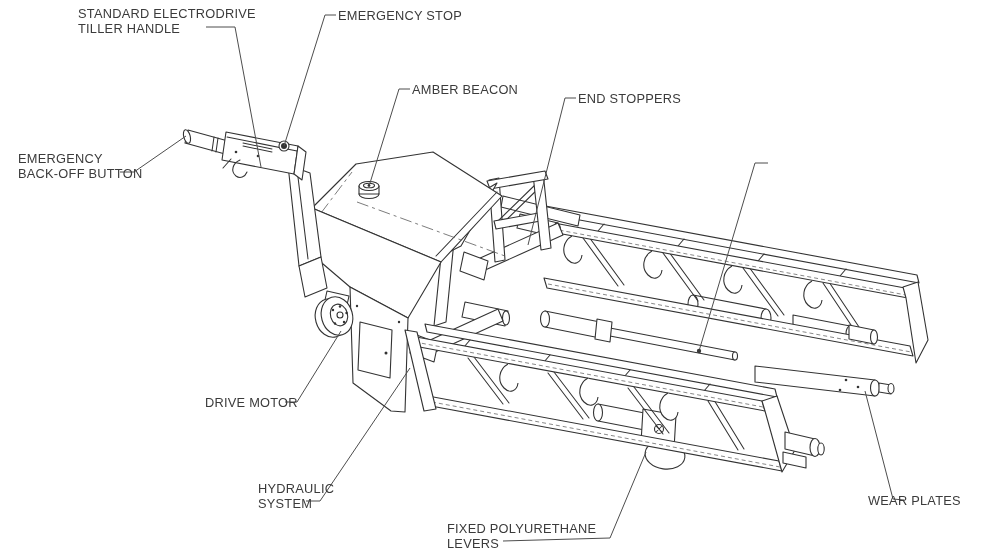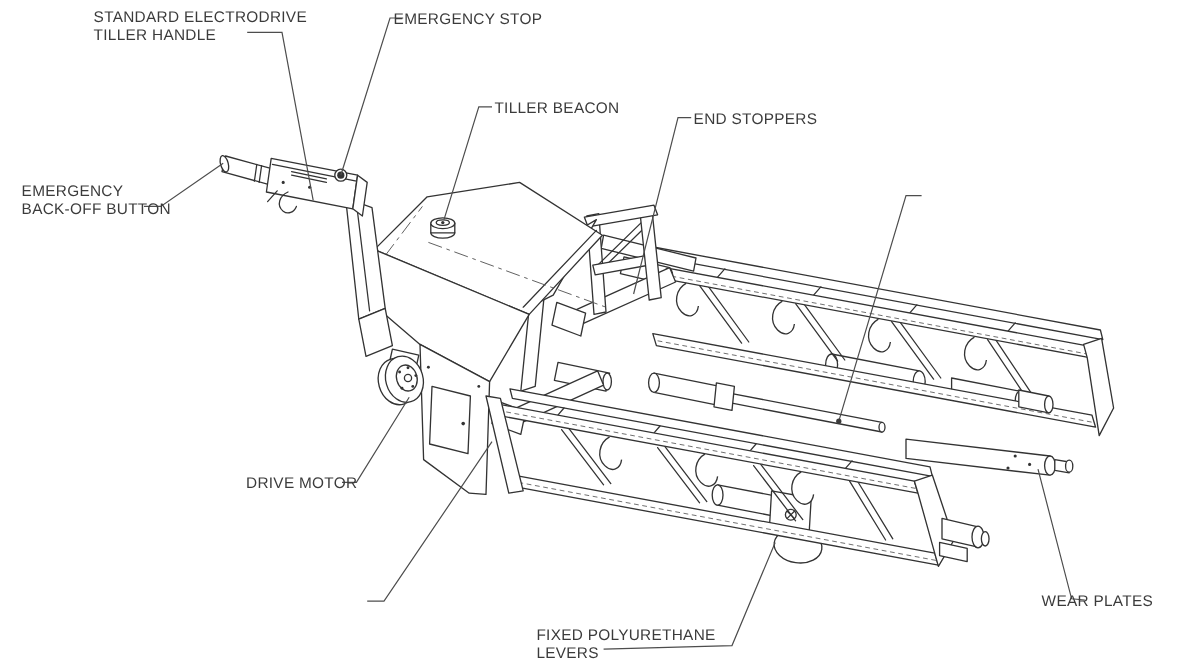--- a/index.html
+++ b/index.html
@@ -182,23 +182,25 @@
       <polyline class="leader" points="120,172 134,172 186,136"></polyline>
       <polyline class="leader" points="285,402 297,402 341,331"></polyline>
       <polyline class="leader" points="306,501 320,501 410,368"></polyline>
       <polyline class="leader" points="503,541 610,538 646,452"></polyline>
       <polyline class="leader" points="904,500 893,499 865,391"></polyline>
     </g>
   </svg>
 
   <div class="callout" style="left:78px;top:6px">STANDARD ELECTRODRIVE
 TILLER HANDLE</div>
-  <div class="callout" style="left:328px;top:8px">EMERGENCY STOP</div>
-  <div class="callout" style="left:412px;top:82px">TILLER BEACON</div>
+  <div class="callout" style="left:338px;top:8px">EMERGENCY STOP</div>
+  <div class="callout" style="left:412px;top:82px">AMBER BEACON</div>
   <div class="callout" style="left:578px;top:91px">END STOPPERS</div>
   <div class="callout" style="left:18px;top:151px">EMERGENCY
 BACK-OFF BUTTON</div>
   <div class="callout" style="left:205px;top:395px">DRIVE MOTOR</div>
+  <div class="callout" style="left:258px;top:481px">HYDRAULIC
+SYSTEM</div>
   <div class="callout" style="left:447px;top:521px">FIXED POLYURETHANE
 LEVERS</div>
   <div class="callout" style="left:868px;top:493px">WEAR PLATES</div>
 
 </div>
 
 </body></html>

